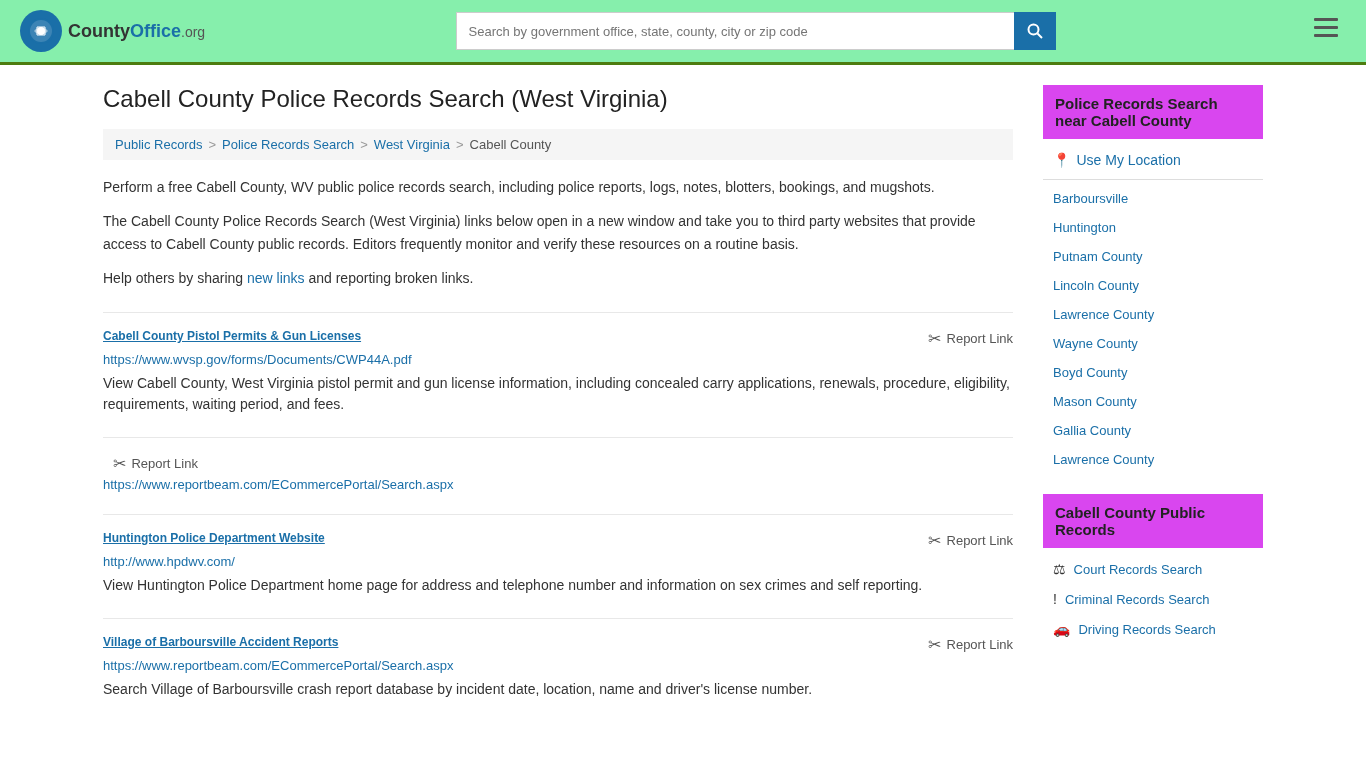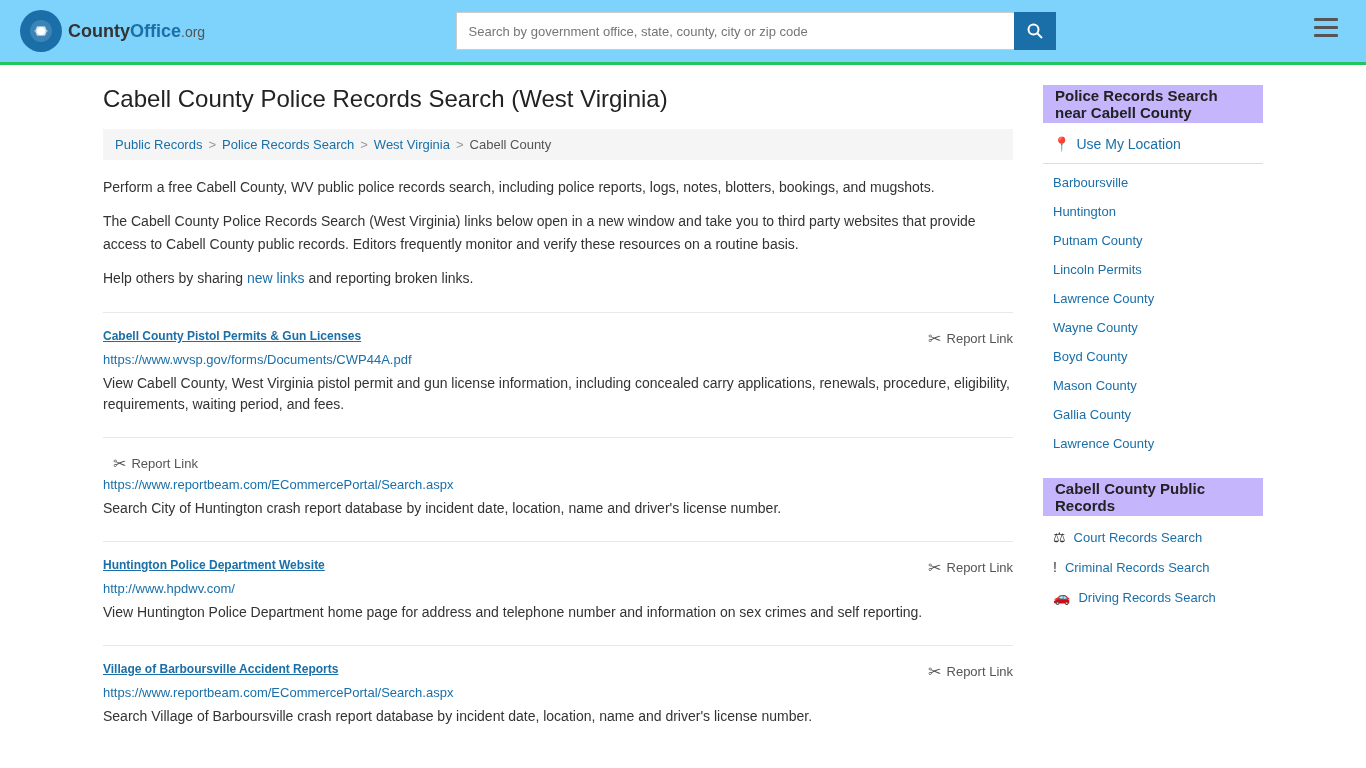--- a/index.html
+++ b/index.html
@@ -1,21 +1,21 @@
 <!DOCTYPE html>
 <html><head>
   <meta charset="utf-8">
   <style>
     * { box-sizing: border-box; margin: 0; padding: 0; }
     body { font-family: Arial, sans-serif; font-size: 14px; color: #333; background: #fff; }
 
     
     .header {
-      background: #7dd3fc;
-      border-bottom: 3px solid #22c55e;
+      background: #86efac;
+      border-bottom: 3px solid #4d7c0f;
       padding: 10px 20px;
       display: flex;
       align-items: center;
       justify-content: space-between;
     }
     .logo-area {
       display: flex;
       align-items: center;
       gap: 6px;
     }
@@ -160,22 +160,22 @@
       font-size: 14px;
       color: #333;
       line-height: 1.5;
     }
 
     
     .sidebar-section {
       margin-bottom: 20px;
     }
     .sidebar-header {
-      background: #c4b5fd;
-      padding: 2px 12px;
+      background: #d946ef;
+      padding: 10px 12px;
       font-size: 15px;
       font-weight: bold;
       color: #222;
       margin-bottom: 6px;
     }
     .sidebar-item {
       padding: 7px 10px;
       font-size: 13px;
       cursor: pointer;
       display: flex;
@@ -276,21 +276,20 @@
     <div class="result-desc">View Cabell County, West Virginia pistol permit and gun license information, including concealed carry applications, renewals, procedure, eligibility, requirements, waiting period, and fees.</div>
   </div>
         <div class="result-item">
     <div class="result-header">
       <span class="report-link">
         <span style="font-size:16px;">✂</span>
         <span>Report Link</span>
       </span>
     </div>
     <div class="result-url">https://www.reportbeam.com/ECommercePortal/Search.aspx</div>
-    <div class="result-desc">Search City of Huntington crash report database by incident date, location, name and driver's license number.</div>
   </div>
         <div class="result-item">
     <div class="result-header">
       <a class="result-title">Huntington Police Department Website</a>
       <span class="report-link">
         <span style="font-size:16px;">✂</span>
         <span>Report Link</span>
       </span>
     </div>
     <div class="result-url">http://www.hpdwv.com/</div>
@@ -326,21 +325,21 @@
           <div class="sidebar-item">
             <a>Barboursville</a>
           </div>
           <div class="sidebar-item">
             <a>Huntington</a>
           </div>
           <div class="sidebar-item">
             <a>Putnam County</a>
           </div>
           <div class="sidebar-item">
-            <a>Lincoln Permits</a>
+            <a>Lincoln County</a>
           </div>
           <div class="sidebar-item">
             <a>Lawrence County</a>
           </div>
           <div class="sidebar-item">
             <a>Wayne County</a>
           </div>
           <div class="sidebar-item">
             <a>Boyd County</a>
           </div>

